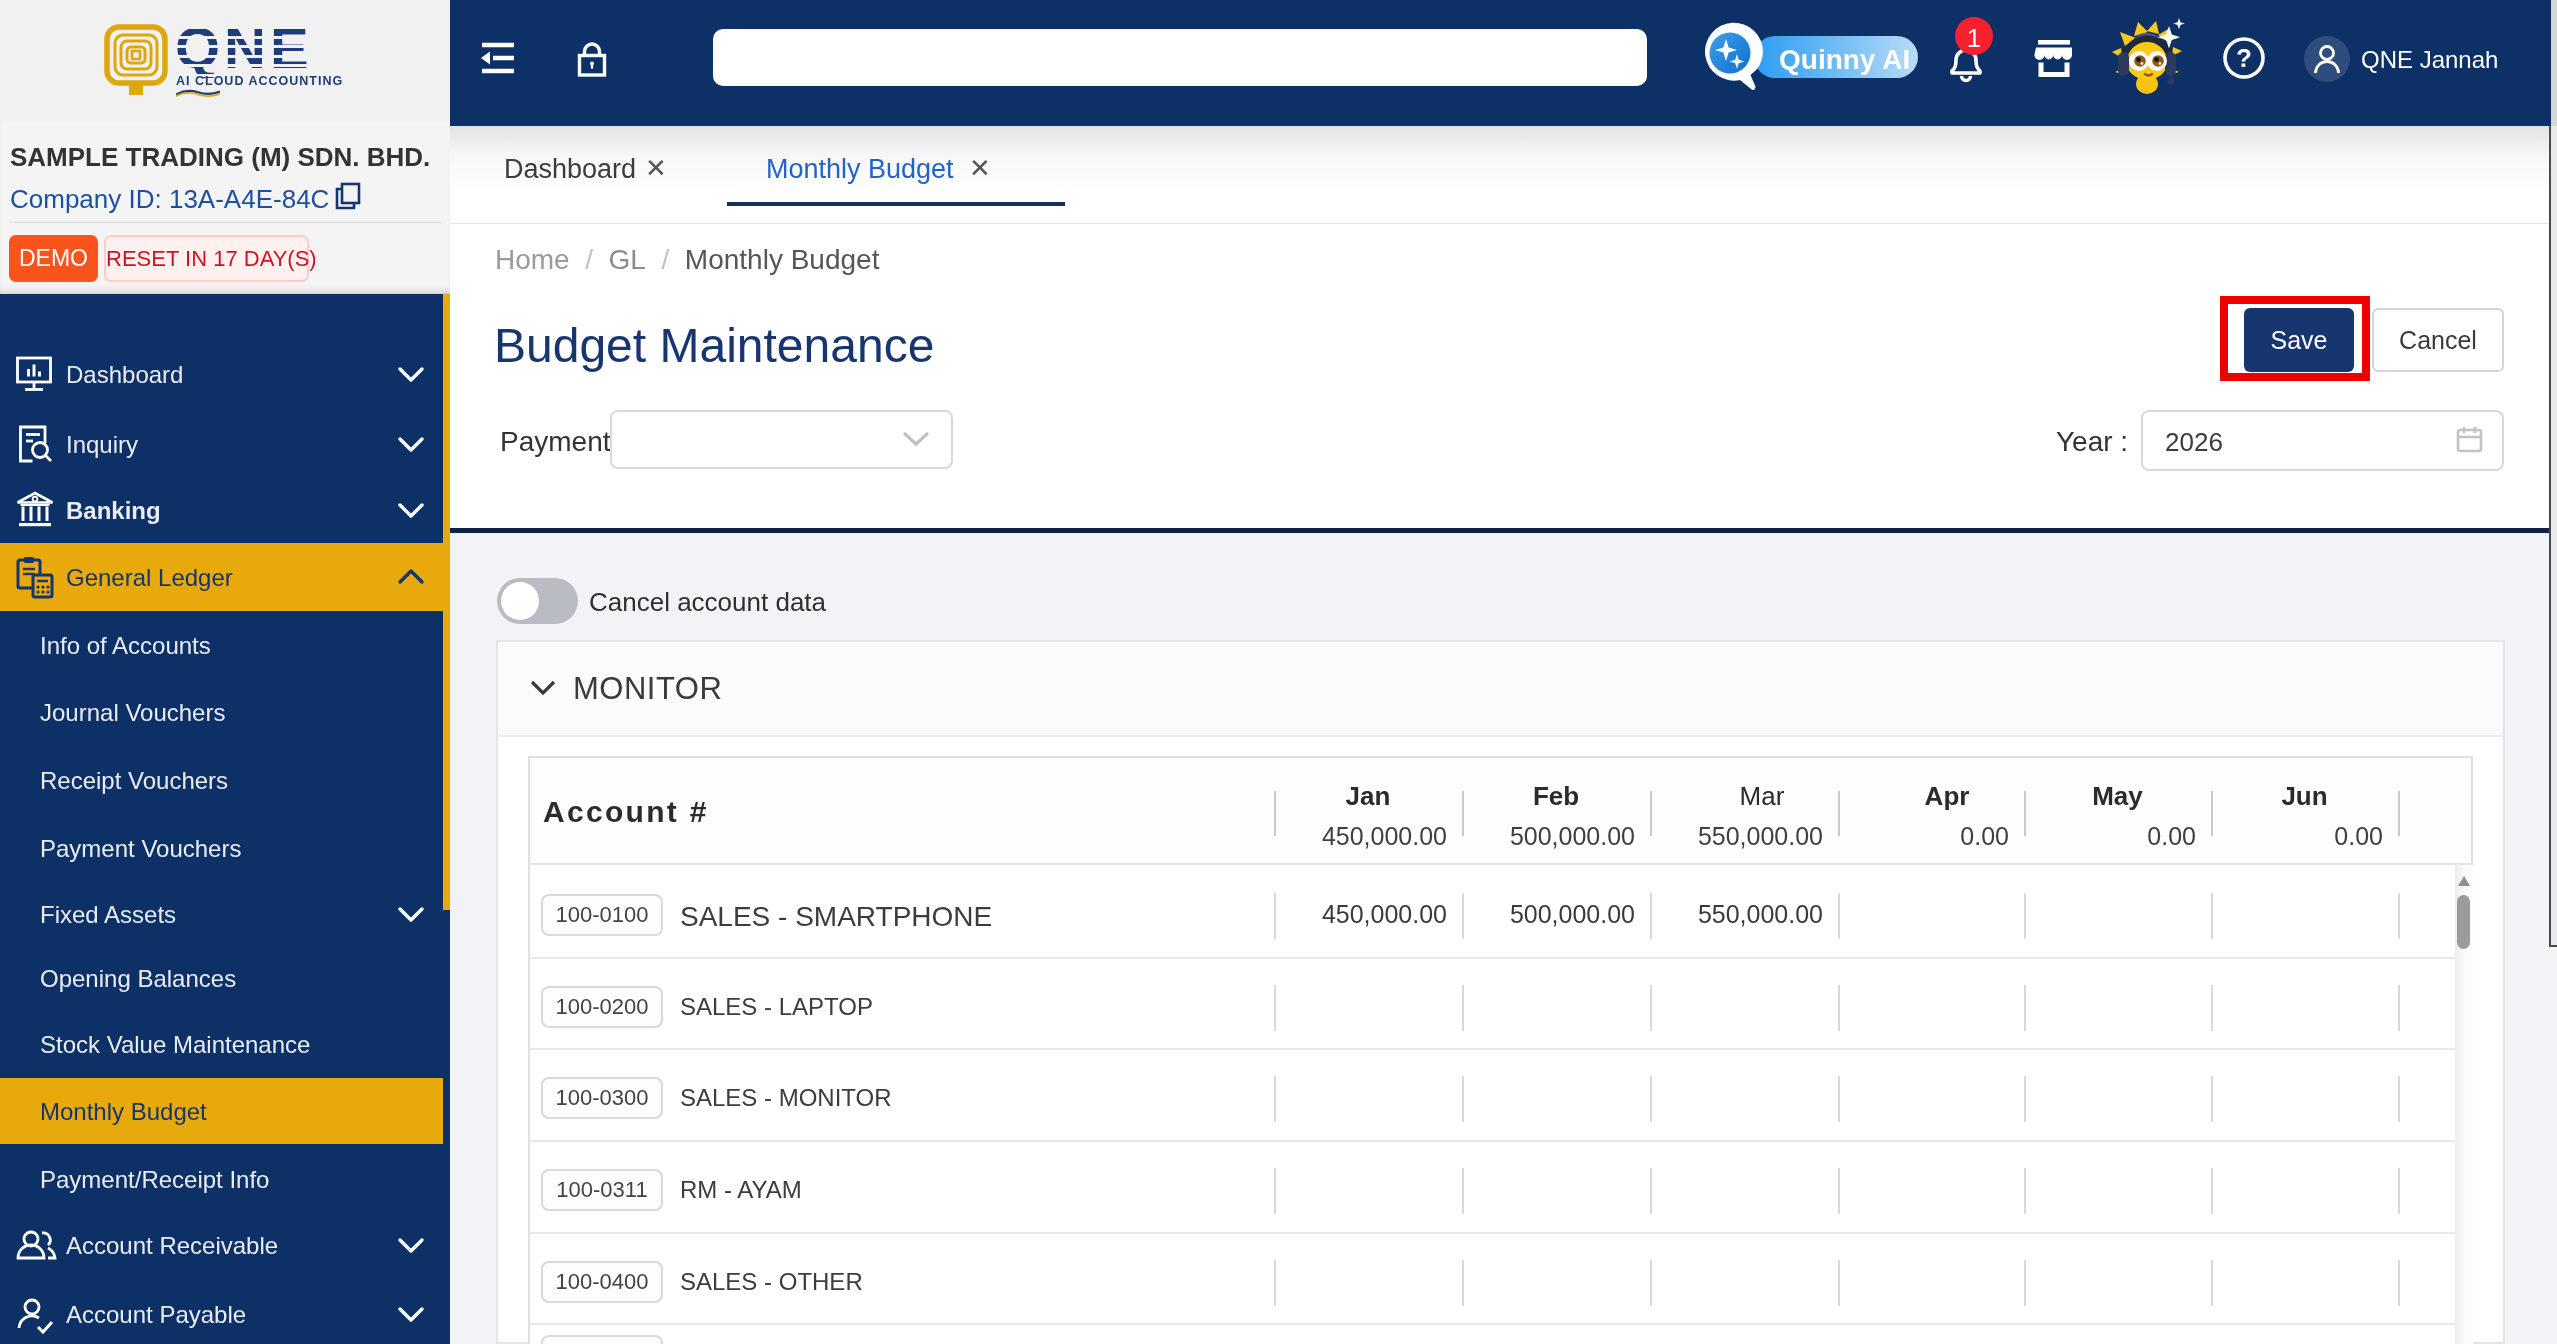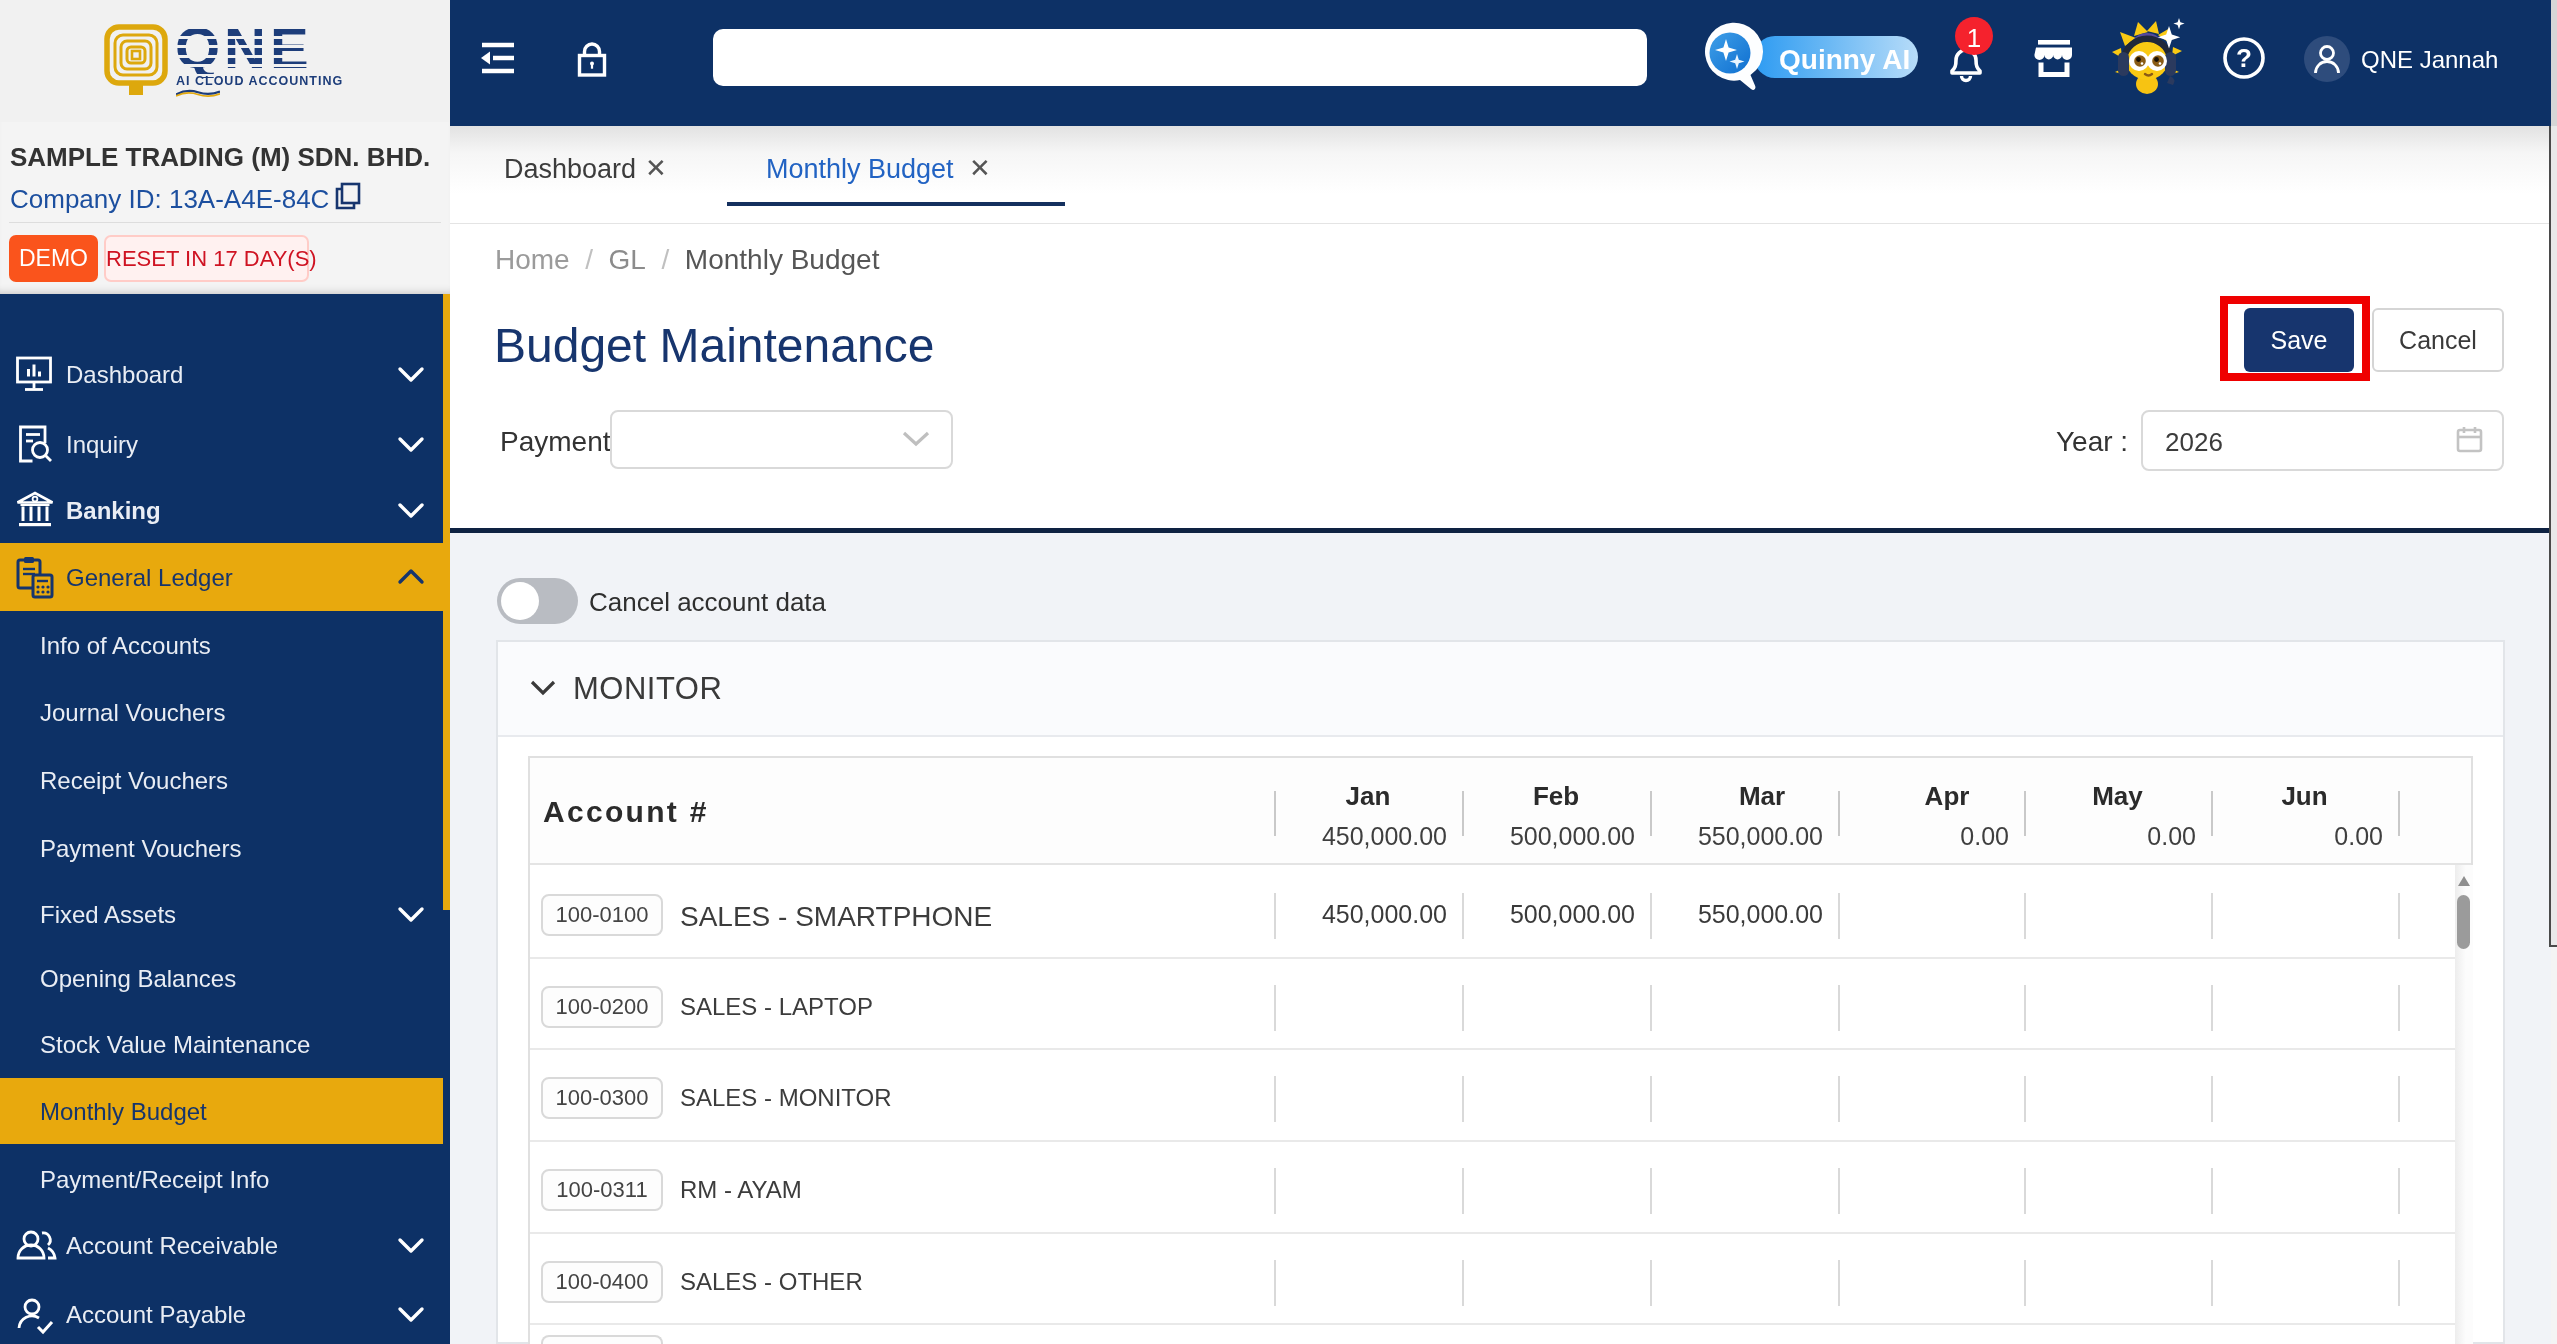--- a/index.html
+++ b/index.html
@@ -242,21 +242,21 @@
     <path d="M4 4 L15 15 L26 4" fill="none" stroke="#3a3a3a" stroke-width="3.2"></path>
   </svg>
 <div class="abs" style="left:573px;top:671px;font-size:31px;color:#3a3a3a;letter-spacing:0.5px;">MONITOR</div>
 <div class="abs" style="left:528px;top:756px;width:1945px;height:588px;background:#fff;border:2px solid #e0e0e0;border-bottom:none;"></div>
 <div class="abs" style="left:530px;top:758px;width:1941px;height:107px;background:#fdfdfd;border-bottom:2px solid #e4e4e4;"></div>
 <div class="abs" style="left:543px;top:795px;font-size:30px;font-weight:bold;color:#2b2b2b;letter-spacing:2.3px;">Account #</div>
 <div class="abs" style="left:1274px;top:781px;width:188px;text-align:center;font-size:26px;font-weight:bold;color:#2b2b2b;">Jan</div>
 <div class="abs" style="left:1274px;top:822px;width:173px;text-align:right;font-size:25px;color:#3f3f3f;">450,000.00</div>
 <div class="abs" style="left:1462px;top:781px;width:188px;text-align:center;font-size:26px;font-weight:bold;color:#2b2b2b;">Feb</div>
 <div class="abs" style="left:1462px;top:822px;width:173px;text-align:right;font-size:25px;color:#3f3f3f;">500,000.00</div>
-<div class="abs" style="left:1650px;top:781px;width:224px;text-align:center;font-size:26px;font-weight:bold;color:#2b2b2b;">Mar</div>
+<div class="abs" style="left:1650px;top:781px;width:224px;text-align:center;font-size:26px;font-weight:normal;color:#2b2b2b;">Mar</div>
 <div class="abs" style="left:1650px;top:822px;width:173px;text-align:right;font-size:25px;color:#3f3f3f;">550,000.00</div>
 <div class="abs" style="left:1838px;top:781px;width:186px;text-align:center;font-size:26px;font-weight:bold;color:#2b2b2b;margin-left:16px;">Apr</div>
 <div class="abs" style="left:1838px;top:822px;width:171px;text-align:right;font-size:25px;color:#3f3f3f;">0.00</div>
 <div class="abs" style="left:2024px;top:781px;width:187px;text-align:center;font-size:26px;font-weight:bold;color:#2b2b2b;">May</div>
 <div class="abs" style="left:2024px;top:822px;width:172px;text-align:right;font-size:25px;color:#3f3f3f;">0.00</div>
 <div class="abs" style="left:2211px;top:781px;width:187px;text-align:center;font-size:26px;font-weight:bold;color:#2b2b2b;">Jun</div>
 <div class="abs" style="left:2211px;top:822px;width:172px;text-align:right;font-size:25px;color:#3f3f3f;">0.00</div>
 <div class="abs" style="left:1274px;top:791px;width:2px;height:45px;background:#c9c9c9;"></div>
 <div class="abs" style="left:1462px;top:791px;width:2px;height:45px;background:#c9c9c9;"></div>
 <div class="abs" style="left:1650px;top:791px;width:2px;height:45px;background:#c9c9c9;"></div>

